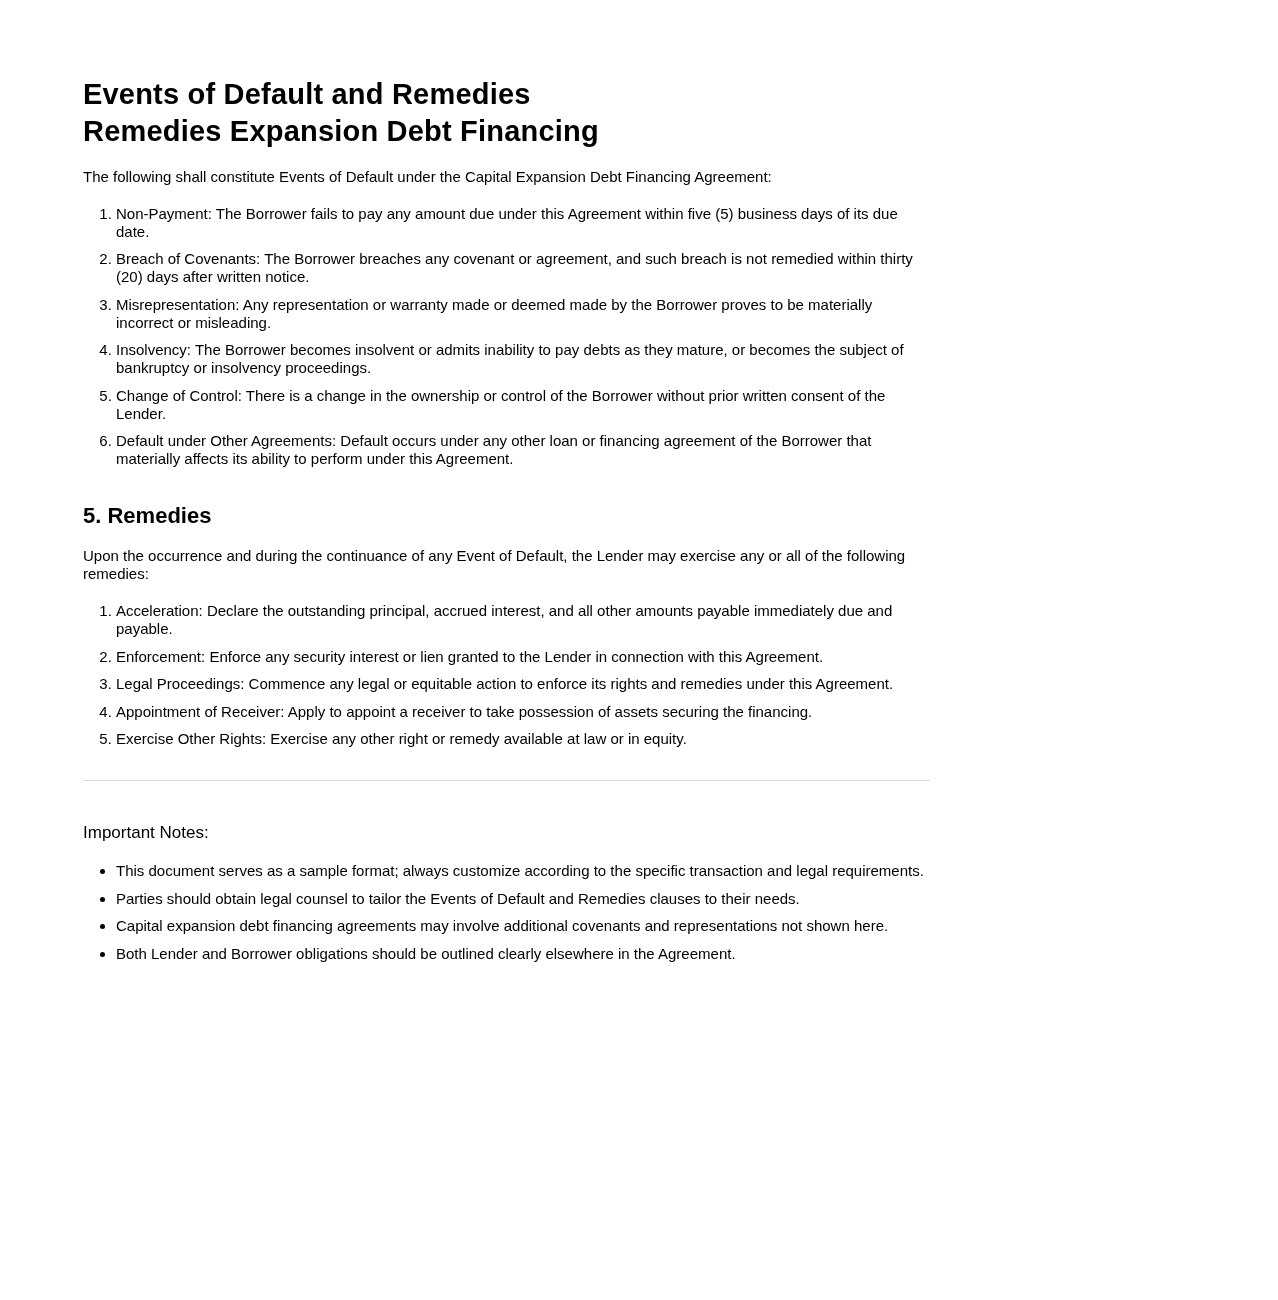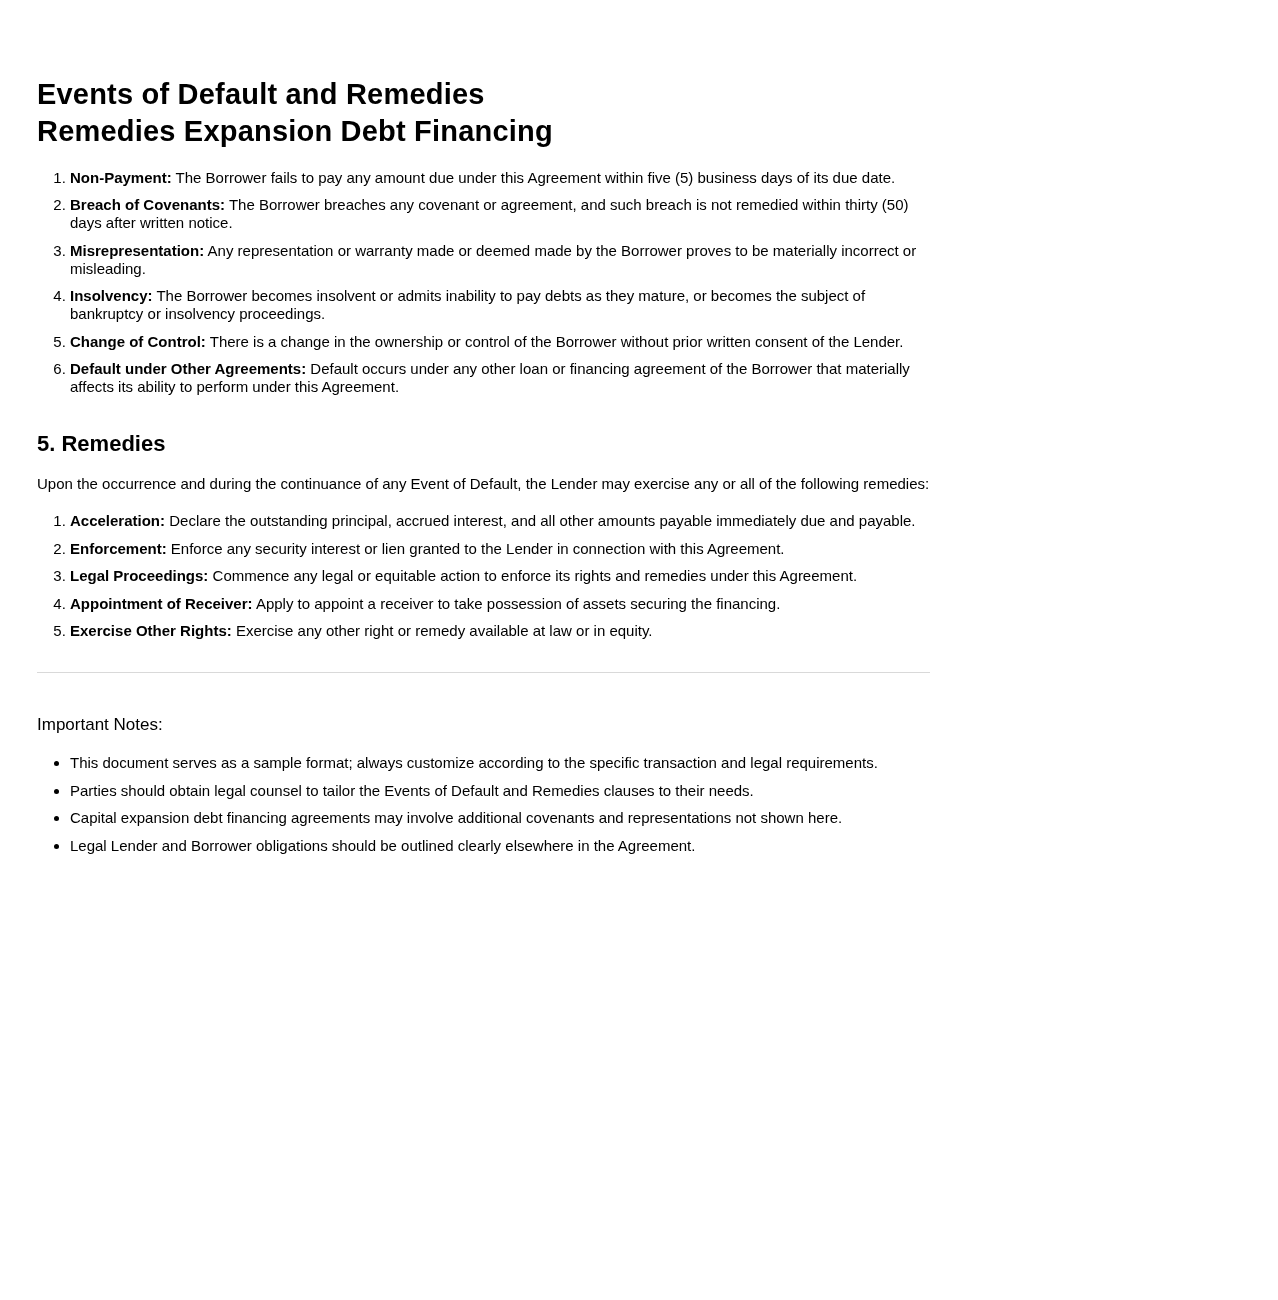--- a/index.html
+++ b/index.html
@@ -9,21 +9,21 @@
   }
   body {
     width: 1278px;
     min-height: 1300px;
     color: #000000;
     font-family: "Liberation Sans", "DejaVu Sans", sans-serif;
   }
   .page {
     box-sizing: border-box;
     width: 1012px;
-    padding: 76px 82px 60px 37px;
+    padding: 76px 82px 60px 83px;
   }
   h1 {
     font-size: 29px;
     font-weight: 700;
     line-height: 1.27;
     margin: 0;
     letter-spacing: 0.2px;
   }
   h2 {
     font-size: 22px;
@@ -43,48 +43,49 @@
   ol, ul {
     margin: 19px 0 30px 0;
     padding-left: 33px;
     font-size: 15px;
     line-height: 1.2;
   }
   li {
     margin: 0 0 9.5px 0;
   }
   li strong {
-    font-weight: 700;
+    font-weight: 400;
   }
   hr.divider {
     border: none;
     border-top: 1px solid #d9d9d9;
     margin: 32px 0 0 0;
   }
   .notes ul {
     margin-bottom: 16px;
   }
 </style>
 </head>
 <body>
 
 <div class="page">
 
   <h1><span>Events of Default and Remedies</span><br>
   <span>Remedies Expansion Debt Financing</span></h1>
 
   <section>
+    <p class="intro">The following shall constitute Events of Default under the Capital Expansion Debt Financing Agreement:</p>
     <ol>
       <li>
         <strong>Non-Payment:</strong>
         <span>The Borrower fails to pay any amount due under this Agreement within five (5) business days of its due date.</span>
       </li>
       <li>
         <strong>Breach of Covenants:</strong>
-        <span>The Borrower breaches any covenant or agreement, and such breach is not remedied within thirty (50) days after written notice.</span>
+        <span>The Borrower breaches any covenant or agreement, and such breach is not remedied within thirty (20) days after written notice.</span>
       </li>
       <li>
         <strong>Misrepresentation:</strong>
         <span>Any representation or warranty made or deemed made by the Borrower proves to be materially incorrect or misleading.</span>
       </li>
       <li>
         <strong>Insolvency:</strong>
         <span>The Borrower becomes insolvent or admits inability to pay debts as they mature, or becomes the subject of bankruptcy or insolvency proceedings.</span>
       </li>
       <li>
@@ -126,17 +127,17 @@
   </section>
 
   <hr class="divider">
 
   <section class="notes">
     <h3>Important Notes:</h3>
     <ul>
       <li>This document serves as a sample format; always customize according to the specific transaction and legal requirements.</li>
       <li>Parties should obtain legal counsel to tailor the Events of Default and Remedies clauses to their needs.</li>
       <li>Capital expansion debt financing agreements may involve additional covenants and representations not shown here.</li>
-      <li>Legal Lender and Borrower obligations should be outlined clearly elsewhere in the Agreement.</li>
+      <li>Both Lender and Borrower obligations should be outlined clearly elsewhere in the Agreement.</li>
     </ul>
   </section>
 
 </div>
 
 </body></html>

